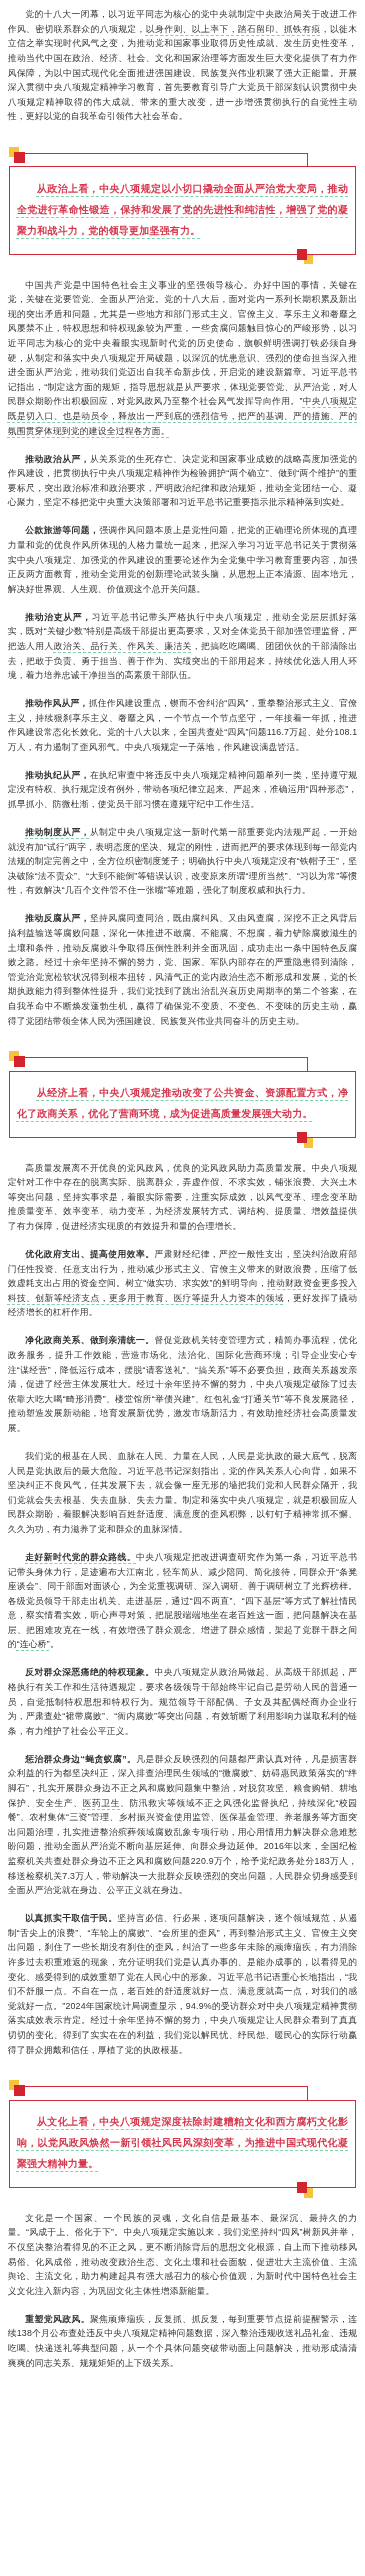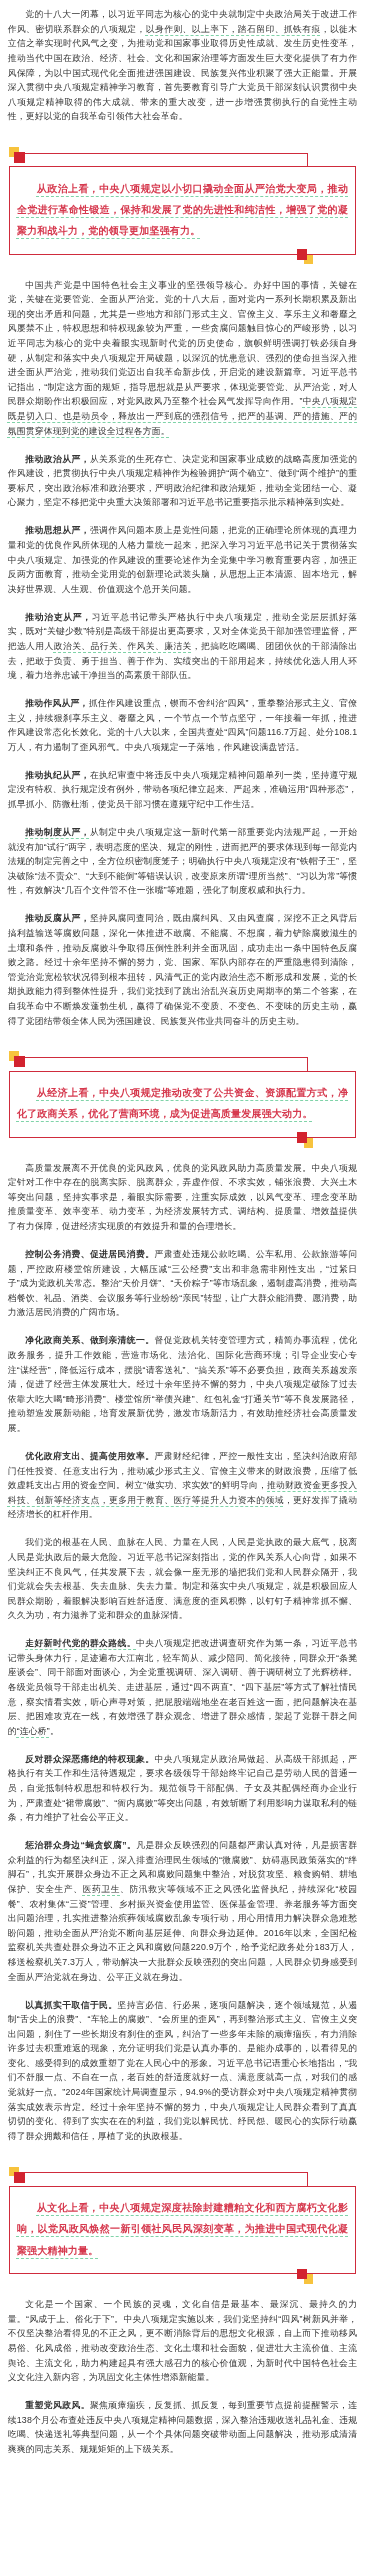--- a/index.html
+++ b/index.html
@@ -47,40 +47,39 @@
       <span class="sq sq-r-tl"></span>
       <div class="q-offset"></div>
       <div class="q-box">
         <p class="quote-text">从政治上看，中央八项规定以小切口撬动全面从严治党大变局，推动全党进行革命性锻造，保持和发展了党的先进性和纯洁性，增强了党的凝聚力和战斗力，党的领导更加坚强有力。</p>
       </div>
       <span class="sq sq-y-br"></span>
       <span class="sq sq-r-br"></span>
     </div>
     <p class="para"><span>中国共产党是中国特色社会主义事业的坚强领导核心。办好中国的事情，关键在党，关键在党要管党、全面从严治党。党的十八大后，面对党内一系列长期积累及新出现的突出矛盾和问题，尤其是一些地方和部门形式主义、官僚主义、享乐主义和奢靡之风屡禁不止，特权思想和特权现象较为严重，一些贪腐问题触目惊心的严峻形势，以习近平同志为核心的党中央着眼实现新时代党的历史使命，旗帜鲜明强调打铁必须自身硬，从制定和落实中央八项规定开局破题，以深沉的忧患意识、强烈的使命担当深入推进全面从严治党，推动我们党迈出自我革命新步伐，开启党的建设新篇章。习近平总书记指出，“制定这方面的规矩，指导思想就是从严要求，体现党要管党、从严治党，对人民群众期盼作出积极回应，对党风政风乃至整个社会风气发挥导向作用。”</span><span class="u-dash">中央八项规定既是切入口、也是动员令，释放出一严到底的强烈信号，把严的基调、严的措施、严的氛围贯穿体现到党的建设全过程各方面。</span></p>
     <p class="para"><span class="bold ">推动政治从严，</span><span>从关系党的生死存亡、决定党和国家事业成败的战略高度加强党的作风建设，把贯彻执行中央八项规定精神作为检验拥护“两个确立”、做到“两个维护”的重要标尺，突出政治标准和政治要求，严明政治纪律和政治规矩，推动全党团结一心、凝心聚力，坚定不移把党中央重大决策部署和习近平总书记重要指示批示精神落到实处。</span></p>
-    <p class="para"><span class="bold ">推动思想从严，</span><span>强调作风问题本质上是党性问题，把党的正确理论所体现的真理力量和党的优良作风所体现的人格力量统一起来，把深入学习习近平总书记关于贯彻落实中央八项规定、加强党的作风建设的重要论述作为全党集中学习教育重要内容，加强正反两方面教育，推动全党用党的创新理论武装头脑，从思想上正本清源、固本培元，解决好世界观、人生观、价值观这个总开关问题。</span></p>
+    <p class="para"><span class="bold ">公款旅游等问题，</span><span>强调作风问题本质上是党性问题，把党的正确理论所体现的真理力量和党的优良作风所体现的人格力量统一起来，把深入学习习近平总书记关于贯彻落实中央八项规定、加强党的作风建设的重要论述作为全党集中学习教育重要内容，加强正反两方面教育，推动全党用党的创新理论武装头脑，从思想上正本清源、固本培元，解决好世界观、人生观、价值观这个总开关问题。</span></p>
     <p class="para"><span class="bold ">推动治吏从严，</span><span>习近平总书记带头严格执行中央八项规定，推动全党层层抓好落实，既对“关键少数”特别是高级干部提出更高要求，又对全体党员干部加强管理监督，严把选人用人</span><span class="u-dash">政治关、品行关、作风关、廉洁关</span><span>，把搞吃吃喝喝、团团伙伙的干部清除出去，把敢于负责、勇于担当、善于作为、实绩突出的干部用起来，持续优化选人用人环境，着力培养忠诚干净担当的高素质干部队伍。</span></p>
     <p class="para"><span class="bold ">推动作风从严，</span><span>抓住作风建设重点，锲而不舍纠治“四风”，重拳整治形式主义、官僚主义，持续狠刹享乐主义、奢靡之风，一个节点一个节点坚守，一年接着一年抓，推进作风建设常态化长效化。党的十八大以来，全国共查处“四风”问题116.7万起、处分108.1万人，有力遏制了歪风邪气。中央八项规定一子落地，作风建设满盘皆活。</span></p>
     <p class="para"><span class="bold ">推动执纪从严，</span><span>在执纪审查中将违反中央八项规定精神问题单列一类，坚持遵守规定没有特权、执行规定没有例外，带动各项纪律立起来、严起来，准确运用“四种形态”，抓早抓小、防微杜渐，使党员干部习惯在遵规守纪中工作生活。</span></p>
     <p class="para"><span class="bold u-dash">推动制度从严，</span><span>从制定中央八项规定这一新时代第一部重要党内法规严起，一开始就没有加“试行”两字，表明态度的坚决、规定的刚性，进而把严的要求体现到每一部党内法规的制定完善之中，全方位织密制度笼子；明确执行中央八项规定没有“铁帽子王”，坚决破除“法不责众”、“大到不能倒”等错误认识，改变原来所谓“理所当然”、“习以为常”等惯性，有效解决“几百个文件管不住一张嘴”等难题，强化了制度权威和执行力。</span></p>
     <p class="para"><span class="bold ">推动反腐从严，</span><span>坚持风腐同查同治，既由腐纠风、又由风查腐，深挖不正之风背后搞利益输送等腐败问题，深化一体推进不敢腐、不能腐、不想腐，着力铲除腐败滋生的土壤和条件，推动反腐败斗争取得压倒性胜利并全面巩固，成功走出一条中国特色反腐败之路。经过十余年坚持不懈的努力，党、国家、军队内部存在的严重隐患得到清除，管党治党宽松软状况得到根本扭转，风清气正的党内政治生态不断形成和发展，党的长期执政能力得到整体性提升，我们党找到了跳出治乱兴衰历史周期率的第二个答案，在自我革命中不断焕发蓬勃生机，赢得了确保党不变质、不变色、不变味的历史主动，赢得了党团结带领全体人民为强国建设、民族复兴伟业共同奋斗的历史主动。</span></p>
     <div class="quote">
       <span class="sq sq-y-tl"></span>
       <span class="sq sq-r-tl"></span>
       <div class="q-offset"></div>
       <div class="q-box">
         <p class="quote-text">从经济上看，中央八项规定推动改变了公共资金、资源配置方式，净化了政商关系，优化了营商环境，成为促进高质量发展强大动力。</p>
       </div>
       <span class="sq sq-y-br"></span>
       <span class="sq sq-r-br"></span>
     </div>
     <p class="para"><span>高质量发展离不开优良的党风政风，优良的党风政风助力高质量发展。中央八项规定针对工作中存在的脱离实际、脱离群众，弄虚作假、不求实效，铺张浪费、大兴土木等突出问题，坚持实事求是，着眼实际需要，注重实际成效，以风气变革、理念变革助推质量变革、效率变革、动力变革，为经济发展转方式、调结构、提质量、增效益提供了有力保障，促进经济实现质的有效提升和量的合理增长。</span></p>
-    <p class="para"><span class="bold ">控制公务消费、促进居民消费。</span><span>严肃查处违规公款吃喝、公车私用、公款旅游等问题，严控政府楼堂馆所建设，大幅压减“三公经费”支出和非急需非刚性支出，“过紧日子”成为党政机关常态。整治“天价月饼”、“天价粽子”等市场乱象，遏制虚高消费，推动高档餐饮、礼品、酒类、会议服务等行业纷纷“亲民”转型，让广大群众能消费、愿消费，助力激活居民消费的广阔市场。</span></p>
+    <p class="para"><span class="bold ">优化政府支出、提高使用效率。</span><span>严肃财经纪律，严控一般性支出，坚决纠治政府部门任性投资、任意支出行为，推动减少形式主义、官僚主义带来的财政浪费，压缩了低效虚耗支出占用的资金空间。树立“做实功、求实效”的鲜明导向，</span><span class="u-dash">推动财政资金更多投入科技、创新等经济支点，更多用于教育、医疗等提升人力资本的领域</span><span>，更好发挥了撬动经济增长的杠杆作用。</span></p>
     <p class="para"><span class="bold ">净化政商关系、做到亲清统一。</span><span>督促党政机关转变管理方式，精简办事流程，优化政务服务，提升工作效能，营造市场化、法治化、国际化营商环境；引导企业安心专注“谋经营”，降低运行成本，摆脱“请客送礼”、“搞关系”等不必要负担，政商关系越发亲清，促进了经营主体发展壮大。经过十余年坚持不懈的努力，中央八项规定破除了过去依靠大吃大喝“畸形消费”、楼堂馆所“举债兴建”、红包礼金“打通关节”等不良发展路径，推动塑造发展新动能，培育发展新优势，激发市场新活力，有效助推经济社会高质量发展。</span></p>
-    <p class="para"><span class="bold ">优化政府支出、提高使用效率。</span><span>严肃财经纪律，严控一般性支出，坚决纠治政府部门任性投资、任意支出行为，推动减少形式主义、官僚主义带来的财政浪费，压缩了低效虚耗支出占用的资金空间。树立“做实功、求实效”的鲜明导向，</span><span class="u-dash">推动财政资金更多投入科技、创新等经济支点，更多用于教育、医疗等提升人力资本的领域</span><span>，更好发挥了撬动经济增长的杠杆作用。</span></p>
     <p class="para"><span>我们党的根基在人民、血脉在人民、力量在人民，人民是党执政的最大底气，脱离人民是党执政后的最大危险。习近平总书记深刻指出，党的作风关系人心向背，如果不坚决纠正不良风气，任其发展下去，就会像一座无形的墙把我们党和人民群众隔开，我们党就会失去根基、失去血脉、失去力量。制定和落实中央八项规定，就是积极回应人民群众期盼，着眼解决影响百姓舒适度、满意度的歪风积弊，以钉钉子精神常抓不懈、久久为功，有力滋养了党和群众的血脉深情。</span></p>
     <p class="para"><span class="bold u-dash">走好新时代党的群众路线。</span><span>中央八项规定把改进调查研究作为第一条，习近平总书记带头身体力行，足迹遍布大江南北，轻车简从、减少陪同、简化接待，同群众开“条凳座谈会”、同干部面对面谈心，为全党重视调研、深入调研、善于调研树立了光辉榜样。各级党员领导干部走出机关、走进基层，通过“四不两直”、“四下基层”等方式了解社情民意，察实情看实效，听心声寻对策，把屁股端端地坐在老百姓这一面，把问题解决在基层、把困难攻克在一线，有效增强了群众观念、增进了群众感情，架起了党群干群之间的</span><span class="u-dash">“连心桥”</span><span>。</span></p>
     <p class="para"><span class="bold ">反对群众深恶痛绝的特权现象。</span><span>中央八项规定从政治局做起、从高级干部抓起，严格执行有关工作和生活待遇规定，要求各级领导干部始终牢记自己是劳动人民的普通一员，自觉抵制特权思想和特权行为。规范领导干部配偶、子女及其配偶经商办企业行为，严肃查处“裙带腐败”、“衙内腐败”等突出问题，有效斩断了利用影响力谋取私利的链条，有力维护了社会公平正义。</span></p>
     <p class="para"><span class="bold ">惩治群众身边“蝇贪蚁腐”。</span><span>凡是群众反映强烈的问题都严肃认真对待，凡是损害群众利益的行为都坚决纠正，深入排查治理民生领域的“微腐败”、妨碍惠民政策落实的“绊脚石”，扎实开展群众身边不正之风和腐败问题集中整治，对脱贫攻坚、粮食购销、耕地保护、安全生产、</span><span class="u-dash">医药卫生</span><span>、防汛救灾等领域不正之风强化监督执纪，持续深化“校园餐”、农村集体“三资”管理、乡村振兴资金使用监管、医保基金管理、养老服务等方面突出问题治理，扎实推进整治殡葬领域腐败乱象专项行动，用心用情用力解决群众急难愁盼问题，推动全面从严治党不断向基层延伸、向群众身边延伸。2016年以来，全国纪检监察机关共查处群众身边不正之风和腐败问题220.9万个，给予党纪政务处分183万人，移送检察机关7.3万人，带动解决一大批群众反映强烈的突出问题，人民群众切身感受到全面从严治党就在身边、公平正义就在身边。</span></p>
     <p class="para"><span class="bold ">以真抓实干取信于民。</span><span>坚持言必信、行必果，逐项问题解决，逐个领域规范，从遏制“舌尖上的浪费”、“车轮上的腐败”、“会所里的歪风”，再到整治形式主义、官僚主义突出问题，刹住了一些长期没有刹住的歪风，纠治了一些多年未除的顽瘴痼疾，有力消除许多过去积重难返的现象，充分证明我们党是认真办事的、是能办成事的，以看得见的变化、感受得到的成效重塑了党在人民心中的形象。习近平总书记语重心长地指出，“我们不舒服一点、不自在一点，老百姓的舒适度就好一点、满意度就高一点，对我们的感觉就好一点。”2024年国家统计局调查显示，94.9%的受访群众对中央八项规定精神贯彻落实成效表示肯定。经过十余年坚持不懈的努力，中央八项规定让人民群众看到了真真切切的变化、得到了实实在在的利益，我们党以解民忧、纾民怨、暖民心的实际行动赢得了群众拥戴和信任，厚植了党的执政根基。</span></p>
     <div class="quote">
       <span class="sq sq-y-tl"></span>
       <span class="sq sq-r-tl"></span>
       <div class="q-offset"></div>
       <div class="q-box">

